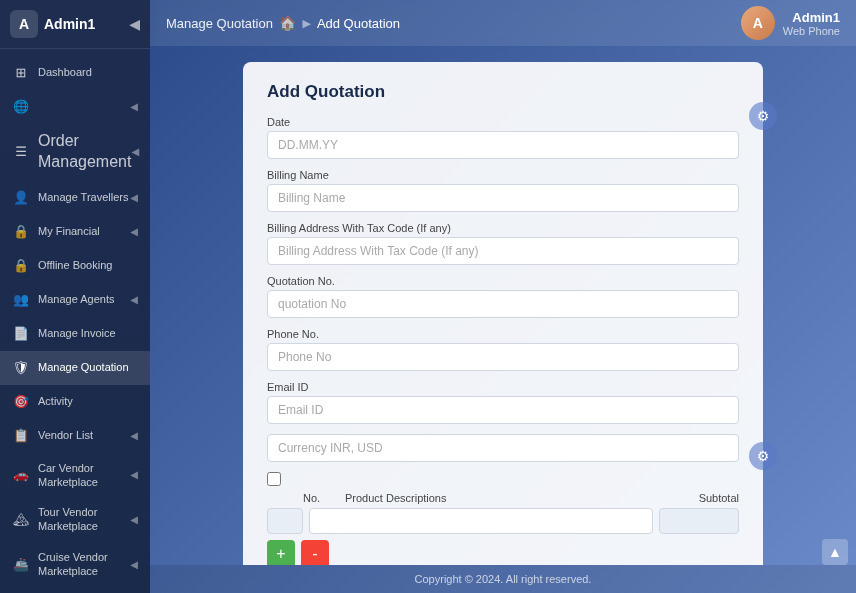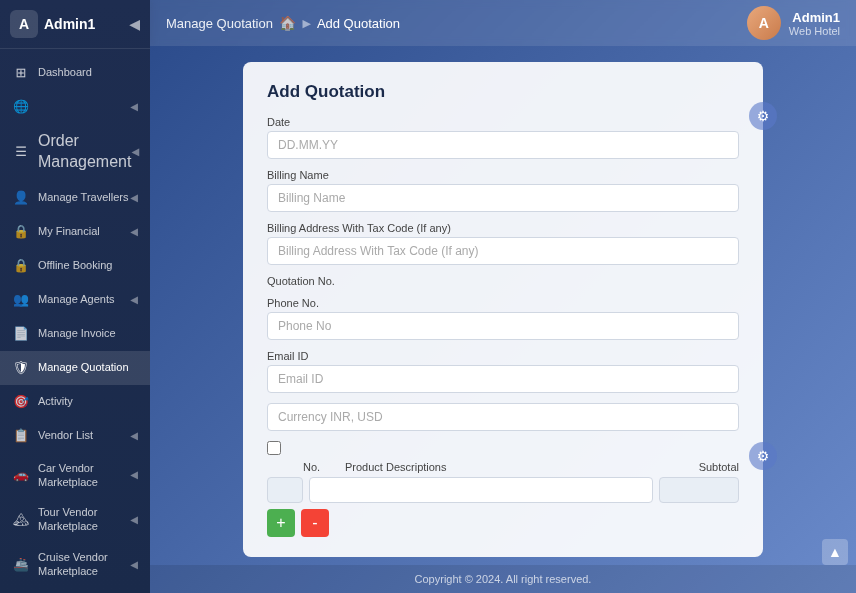--- a/index.html
+++ b/index.html
@@ -453,21 +453,21 @@
     <div class="breadcrumb">
       <span>Manage Quotation</span>
       <span class="breadcrumb-home">🏠</span>
       <span class="breadcrumb-separator">▶</span>
       <span class="breadcrumb-active">Add Quotation</span>
     </div>
     <div class="user-info">
       <div class="user-avatar">A</div>
       <div class="user-text">
         <div class="user-name">Admin1</div>
-        <div class="user-role">Web Hotel</div>
+        <div class="user-role">Web Phone</div>
       </div>
     </div>
   </div>
 
   <div class="page-content">
     <div class="form-card">
 
       <div style="position:absolute;right:-14px;top:40px;">
         <div style="width:28px;height:28px;background:rgba(90,120,200,0.6);border-radius:50%;display:flex;align-items:center;justify-content:center;color:#fff;font-size:14px;cursor:pointer;">⚙</div>
       </div>
@@ -484,20 +484,21 @@
         <input class="form-input" type="text" placeholder="Billing Name" style="">
       </div>
 
       <div class="form-group">
         <label class="form-label">Billing Address With Tax Code (If any)</label>
         <input class="form-input" type="text" placeholder="Billing Address With Tax Code (If any)" style="">
       </div>
 
       <div class="form-group">
         <label class="form-label">Quotation No.</label>
+        <input class="form-input" type="text" placeholder="quotation No" style="">
       </div>
 
       <div class="form-group">
         <label class="form-label">Phone No.</label>
         <input class="form-input" type="text" placeholder="Phone No" style="">
       </div>
 
       <div class="form-group">
         <label class="form-label">Email ID</label>
         <input class="form-input" type="text" placeholder="Email ID" style="">

